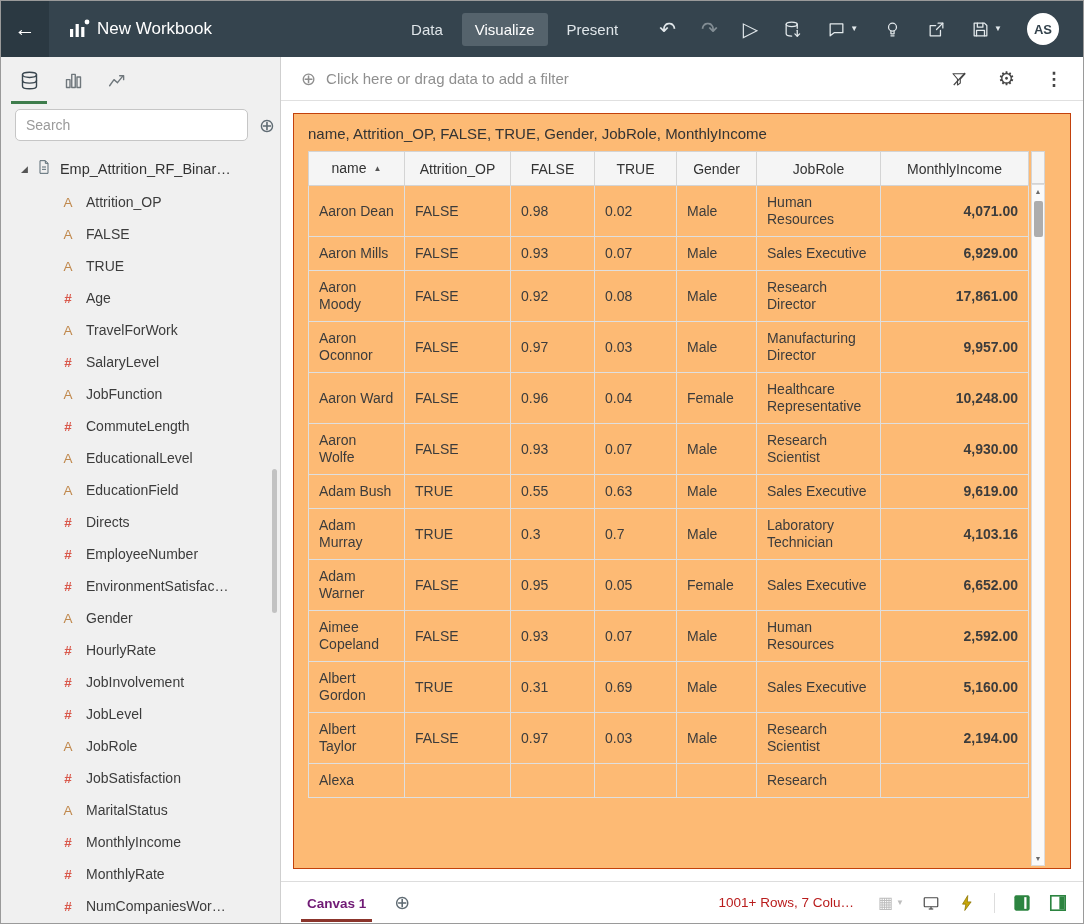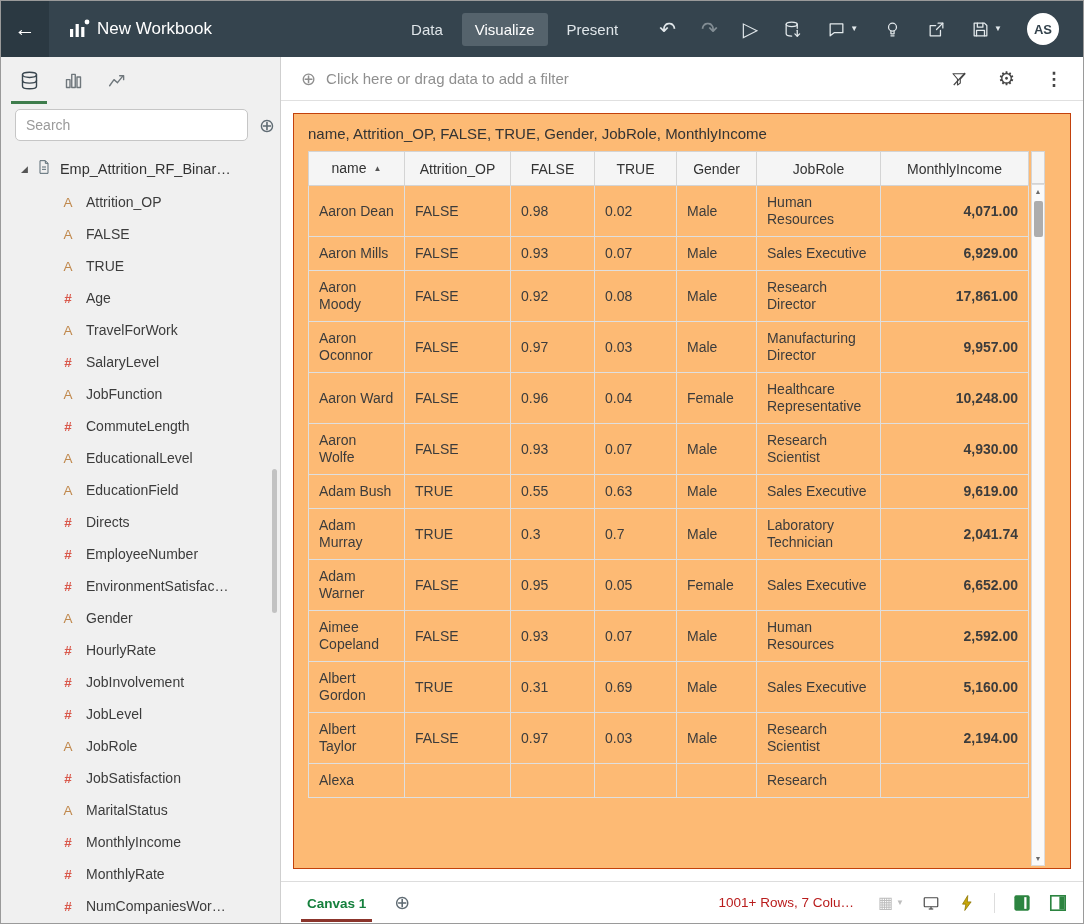--- a/index.html
+++ b/index.html
@@ -65,21 +65,21 @@
   .sort { font-size:8px; color:#555; margin-left:7px; vertical-align:2px; }
 
   .vscroll-corner { position:absolute; top:0; right:0; width:14px; height:33px; background:#f5f5f5; border:1px solid #d4d4d4; }
   .vscroll { position:absolute; top:33px; right:0; bottom:0; width:14px; background:#fafafa; border:1px solid #dcdcdc; }
   .vs-btn { position:absolute; left:0; width:12px; text-align:center; font-size:7px; color:#6b6b6b; cursor:pointer; }
   .vs-up { top:3px; } .vs-down { bottom:3px; }
   .vs-thumb { position:absolute; left:2px; top:16px; width:9px; height:36px; background:#adadad; border-radius:2px; cursor:pointer; }
 
   
   .statusbar { height:42px; flex:0 0 42px; display:flex; align-items:center; border-top:1px solid #ddd; background:#fff; padding:0 16px 0 20px; }
-  .canvas-tab { font-size:13.5px; font-weight:700; color:#15803d; position:relative; padding:12px 6px 11px 6px; cursor:pointer; }
+  .canvas-tab { font-size:13.5px; font-weight:700; color:#701a75; position:relative; padding:12px 6px 11px 6px; cursor:pointer; }
   .canvas-tab::after { content:""; position:absolute; left:0; right:0; bottom:0; height:3px; background:#8b352c; }
   .add-canvas { margin-left:22px; }
   .status-right { margin-left:auto; display:flex; align-items:center; gap:18px; }
   .row-count { color:#b91c1c; font-size:13.5px; margin-right:6px; }
   .sb-icon { display:flex; align-items:center; cursor:pointer; color:#4a4a4a; line-height:1; }
   .sb-icon svg { width:18px; height:18px; }
   .grid-glyph { color:#bdbdbd; font-size:16px; }
   .grid-caret { color:#bdbdbd; font-size:8px; margin-left:3px; }
   .sb-divider { width:1px; height:20px; background:#ddd; }
 </style>
@@ -400,21 +400,21 @@
                     <td class="al-left">Sales Executive</td>
                     <td class="al-right">9,619.00</td>
                   </tr>
                   <tr>
                     <td class="al-left">Adam Murray</td>
                     <td class="al-left">TRUE</td>
                     <td class="al-center">0.3</td>
                     <td class="al-center">0.7</td>
                     <td class="al-left">Male</td>
                     <td class="al-left">Laboratory Technician</td>
-                    <td class="al-right">2,041.74</td>
+                    <td class="al-right">4,103.16</td>
                   </tr>
                   <tr>
                     <td class="al-left">Adam Warner</td>
                     <td class="al-left">FALSE</td>
                     <td class="al-center">0.95</td>
                     <td class="al-center">0.05</td>
                     <td class="al-left">Female</td>
                     <td class="al-left">Sales Executive</td>
                     <td class="al-right">6,652.00</td>
                   </tr>

